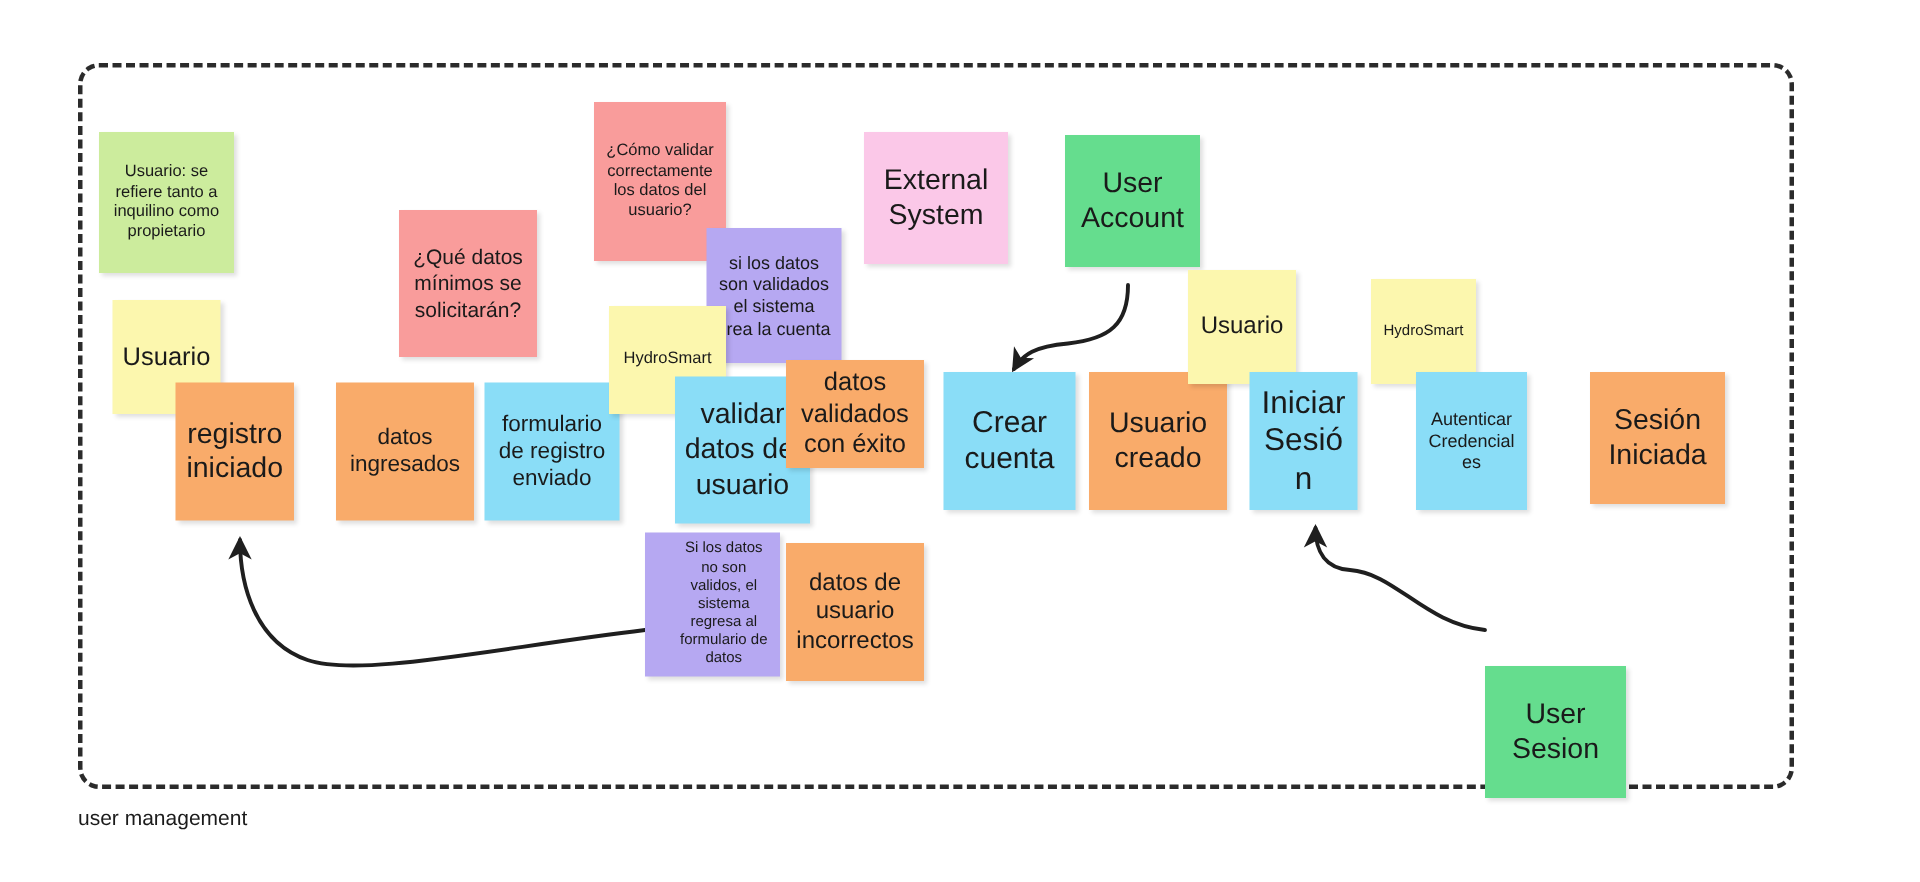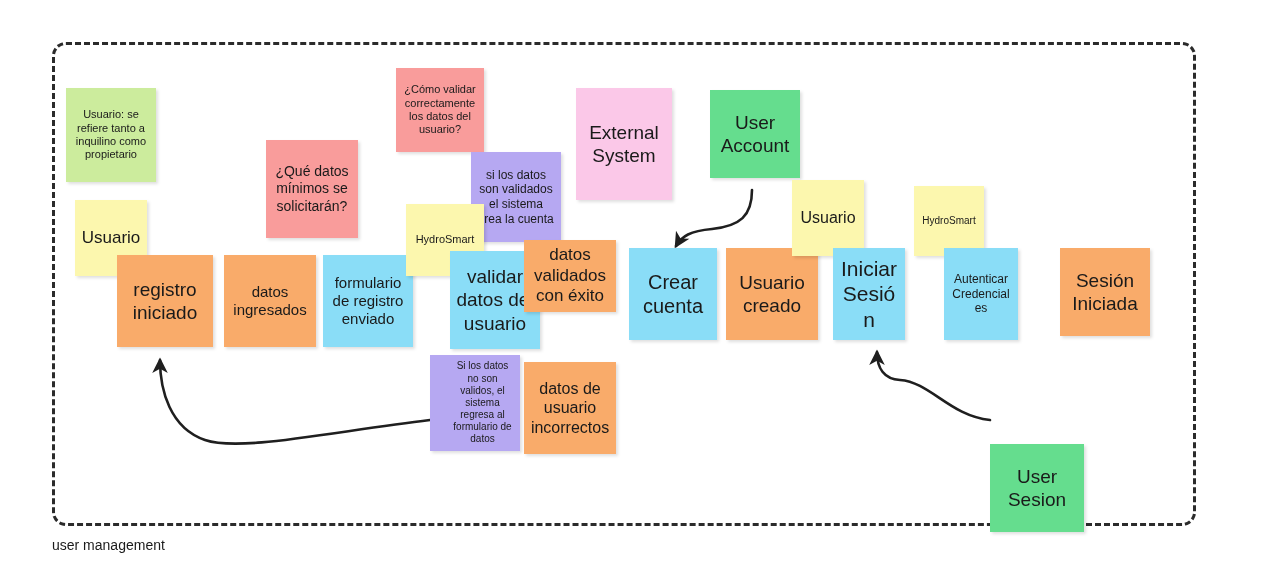--- a/index.html
+++ b/index.html
@@ -82,48 +82,48 @@
       </g>
   </svg>
 
   <div id="notes-layer">
       <div class="note" style="left: 66px; top: 88px; width: 90px; height: 94px; background: rgb(204, 236, 157); font-size: 11px; color: rgb(26, 26, 26);">
         <span>Usuario: se refiere tanto a inquilino como propietario</span>
       </div>
       <div class="note" style="left: 75px; top: 200px; width: 72px; height: 76px; background: rgb(252, 247, 174); font-size: 17px; color: rgb(26, 26, 26);">
         <span>Usuario</span>
       </div>
-      <div class="note" style="left: 117px; top: 255px; width: 96px; height: 92px; background: rgb(249, 171, 106); font-size: 19px; color: rgb(26, 26, 26);">
+      <div class="note" style="left: 117px; top: 255px; width: 79px; height: 92px; background: rgb(249, 171, 106); font-size: 19px; color: rgb(26, 26, 26);">
         <span>registro iniciado</span>
       </div>
       <div class="note" style="left: 266px; top: 140px; width: 92px; height: 98px; background: rgb(249, 156, 155); font-size: 14px; color: rgb(26, 26, 26);">
         <span>¿Qué datos mínimos se solicitarán?</span>
       </div>
       <div class="note" style="left: 224px; top: 255px; width: 92px; height: 92px; background: rgb(249, 171, 106); font-size: 15px; color: rgb(26, 26, 26);">
         <span>datos ingresados</span>
       </div>
       <div class="note" style="left: 323px; top: 255px; width: 90px; height: 92px; background: rgb(138, 221, 247); font-size: 15px; color: rgb(26, 26, 26);">
         <span>formulario de registro enviado</span>
       </div>
-      <div class="note" style="left: 396px; top: 68px; width: 88px; height: 84px; background: rgb(249, 156, 155); font-size: 11px; color: rgb(26, 26, 26);">
+      <div class="note" style="left: 396px; top: 68px; width: 88px; height: 106px; background: rgb(249, 156, 155); font-size: 11px; color: rgb(26, 26, 26);">
         <span>¿Cómo validar correctamente los datos del usuario?</span>
       </div>
       <div class="note" style="left: 471px; top: 152px; width: 90px; height: 90px; background: rgb(182, 168, 242); font-size: 12px; color: rgb(26, 26, 26);">
         <span>si los datos son validados el sistema crea la cuenta</span>
       </div>
       <div class="note" style="left: 406px; top: 204px; width: 78px; height: 72px; background: rgb(252, 247, 174); font-size: 11px; color: rgb(26, 26, 26);">
         <span>HydroSmart</span>
       </div>
       <div class="note" style="left: 427px; top: 251px; width: 90px; height: 98px; background: rgb(138, 221, 247); font-size: 19px; color: rgb(26, 26, 26); margin-left: 23px;">
         <span>validar datos del usuario</span>
       </div>
       <div class="note" style="left: 524px; top: 240px; width: 92px; height: 72px; background: rgb(249, 171, 106); font-size: 17px; color: rgb(26, 26, 26);">
         <span>datos validados con éxito</span>
       </div>
-      <div class="note" style="left: 576px; top: 88px; width: 96px; height: 112px; background: rgb(251, 200, 232); font-size: 19px; color: rgb(26, 26, 26); align-items: center;">
+      <div class="note" style="left: 576px; top: 88px; width: 96px; height: 88px; background: rgb(251, 200, 232); font-size: 19px; color: rgb(26, 26, 26); align-items: center;">
         <span>External System</span>
       </div>
       <div class="note" style="left: 710px; top: 90px; width: 90px; height: 88px; background: rgb(101, 221, 142); font-size: 19px; color: rgb(26, 26, 26);">
         <span>User Account</span>
       </div>
       <div class="note" style="left: 629px; top: 248px; width: 88px; height: 92px; background: rgb(138, 221, 247); font-size: 20px; color: rgb(26, 26, 26);">
         <span>Crear cuenta</span>
       </div>
       <div class="note" style="left: 726px; top: 248px; width: 92px; height: 92px; background: rgb(249, 171, 106); font-size: 19px; color: rgb(26, 26, 26);">
         <span>Usuario creado</span>

